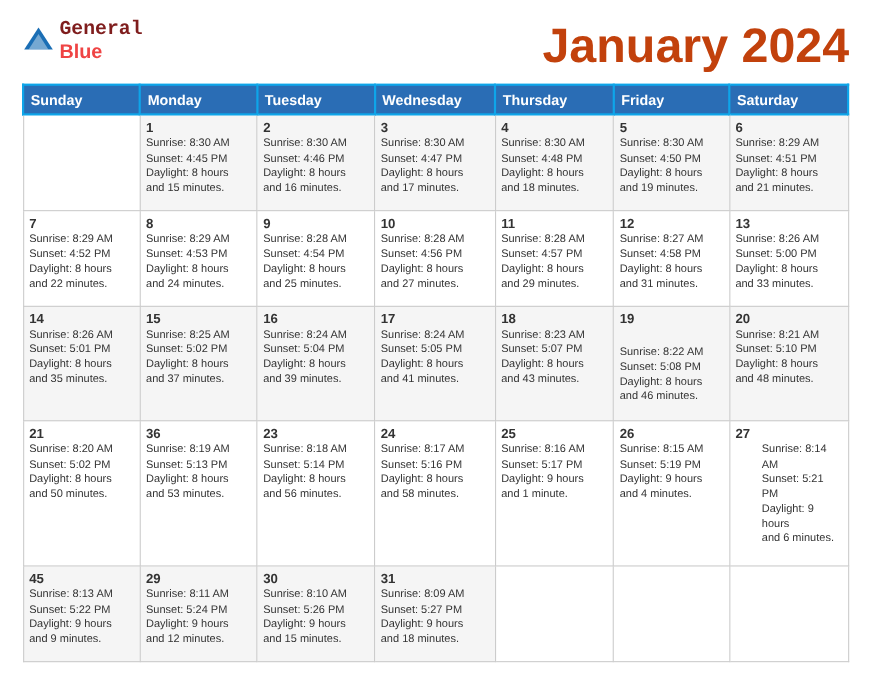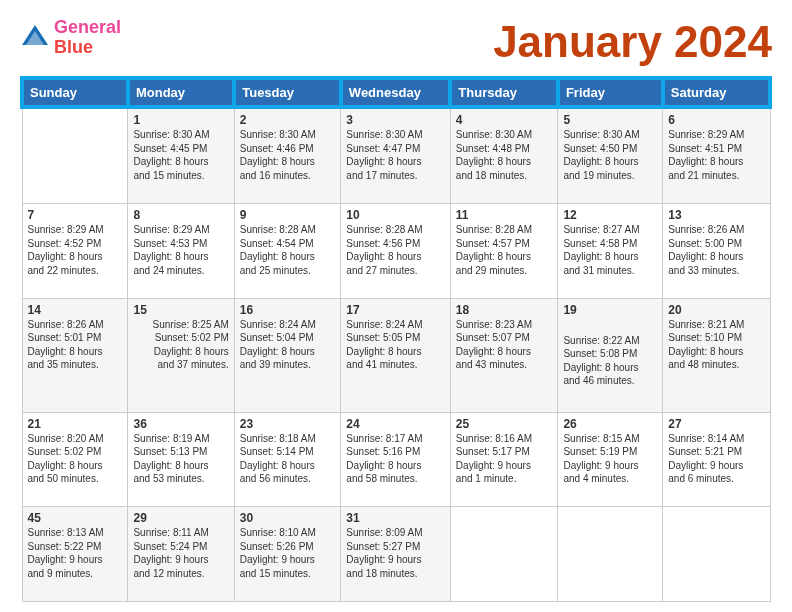--- a/index.html
+++ b/index.html
@@ -29,21 +29,22 @@
       gap: 0;
     }
     .logo-text {
       display: flex;
       flex-direction: column;
       line-height: 1.1;
     }
     .logo-general {
       font-size: 18px;
       font-weight: bold;
-      color: #ec4899;
+      color: #7f1d1d;
+      font-family: Liberation Mono, monospace;
     }
     .logo-blue {
       font-size: 18px;
       font-weight: bold;
       color: #ef4444;
     }
     .logo-icon {
       width: 30px;
       height: 30px;
       margin-right: 4px;
@@ -65,21 +66,21 @@
       width: 100%;
       border-collapse: collapse;
       flex: 1;
     }
     .calendar thead tr th {
       background: #2a6db5;
       color: #fff;
       font-size: 13px;
       font-weight: bold;
       padding: 5px 6px;
-      border: 4px solid #0ea5e9;
+      border: 2px solid #0ea5e9;
       text-align: left;
     }
     .calendar tbody tr td {
       border: 1px solid #ccc;
       vertical-align: top;
       padding: 4px 5px;
       width: 113px;
       font-size: 10.5px;
       color: #333;
       background: #fff;
@@ -237,21 +238,21 @@
         <tr>
           <td>
             <span class="day-num">14</span>
             <div class="day-info" style="white-space: pre-line;">Sunrise: 8:26 AM
 Sunset: 5:01 PM
 Daylight: 8 hours
 and 35 minutes.</div>
           </td>
           <td>
             <span class="day-num">15</span>
-            <div class="day-info" style="white-space: pre-line; text-align: right;">Sunrise: 8:25 AM
+            <div class="day-info" style="white-space: pre-line;">Sunrise: 8:25 AM
 Sunset: 5:02 PM
 Daylight: 8 hours
 and 37 minutes.</div>
           </td>
           <td>
             <span class="day-num">16</span>
             <div class="day-info" style="white-space: pre-line;">Sunrise: 8:24 AM
 Sunset: 5:04 PM
 Daylight: 8 hours
 and 39 minutes.</div>
@@ -323,21 +324,21 @@
           </td>
           <td>
             <span class="day-num">26</span>
             <div class="day-info" style="white-space: pre-line;">Sunrise: 8:15 AM
 Sunset: 5:19 PM
 Daylight: 9 hours
 and 4 minutes.</div>
           </td>
           <td>
             <span class="day-num">27</span>
-            <div class="day-info" style="white-space: pre-line;">Sunrise: 8:14 AM
+            <div class="day-info" style="white-space: pre-line; margin-left: 24px;">Sunrise: 8:14 AM
 Sunset: 5:21 PM
 Daylight: 9 hours
 and 6 minutes.</div>
           </td>
         </tr>
         <tr>
           <td>
             <span class="day-num">45</span>
             <div class="day-info" style="white-space: pre-line;">Sunrise: 8:13 AM
 Sunset: 5:22 PM

